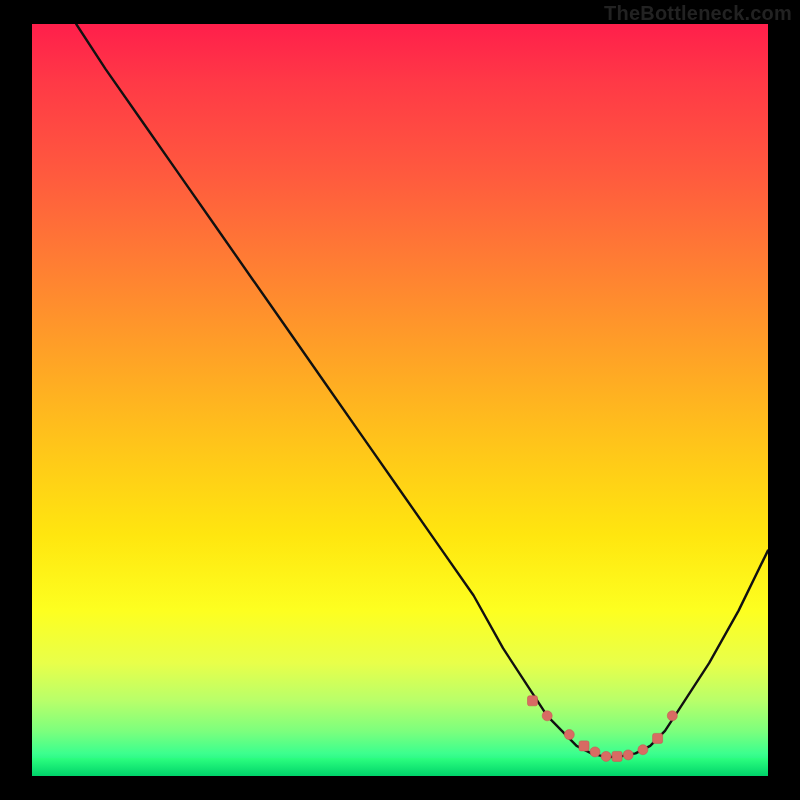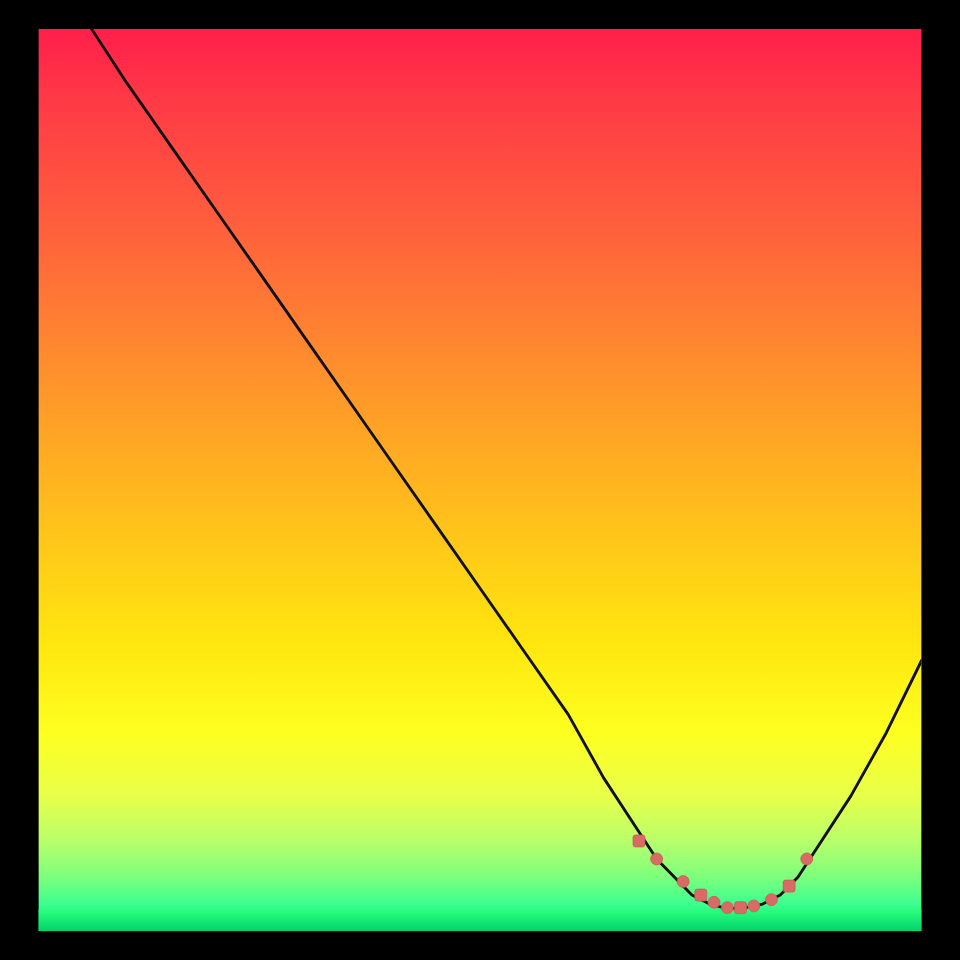--- a/index.html
+++ b/index.html
@@ -85,20 +85,21 @@
     fill: #d86b63;
     stroke: #c65b54;
     stroke-width: 0.6;
   }
 </style>
 </head>
 <body>
 
 <div class="frame">
 
+  <div class="watermark">TheBottleneck.com</div>
 
   <div class="plot-area">
     <div class="gradient"></div>
     <div class="green-strip"></div>
 
     <svg class="curve" viewBox="0 0 736 752" preserveAspectRatio="none">
       <path id="curve-path" class="curve-path" d="M44.2,0.0 L73.6,45.1 L110.4,97.8 L147.2,150.4 L184.0,203.0 L220.8,255.7 L257.6,308.3 L294.4,361.0 L331.2,413.6 L368.0,466.2 L404.8,518.9 L441.6,571.5 L471.0,624.2 L500.5,669.3 L515.2,691.8 L529.9,706.9 L544.6,721.9 L559.4,729.4 L574.1,733.2 L588.8,732.4 L603.5,729.4 L618.2,721.9 L633.0,706.9 L647.7,684.3 L677.1,639.2 L706.6,586.6 L736.0,526.4" stroke="#111111"></path>
       <g id="markers">
           <rect x="495.5" y="671.8" width="10" height="10" rx="2" class="marker-sq"></rect>
           <circle cx="515.2" cy="691.8" r="5" class="marker"></circle>

